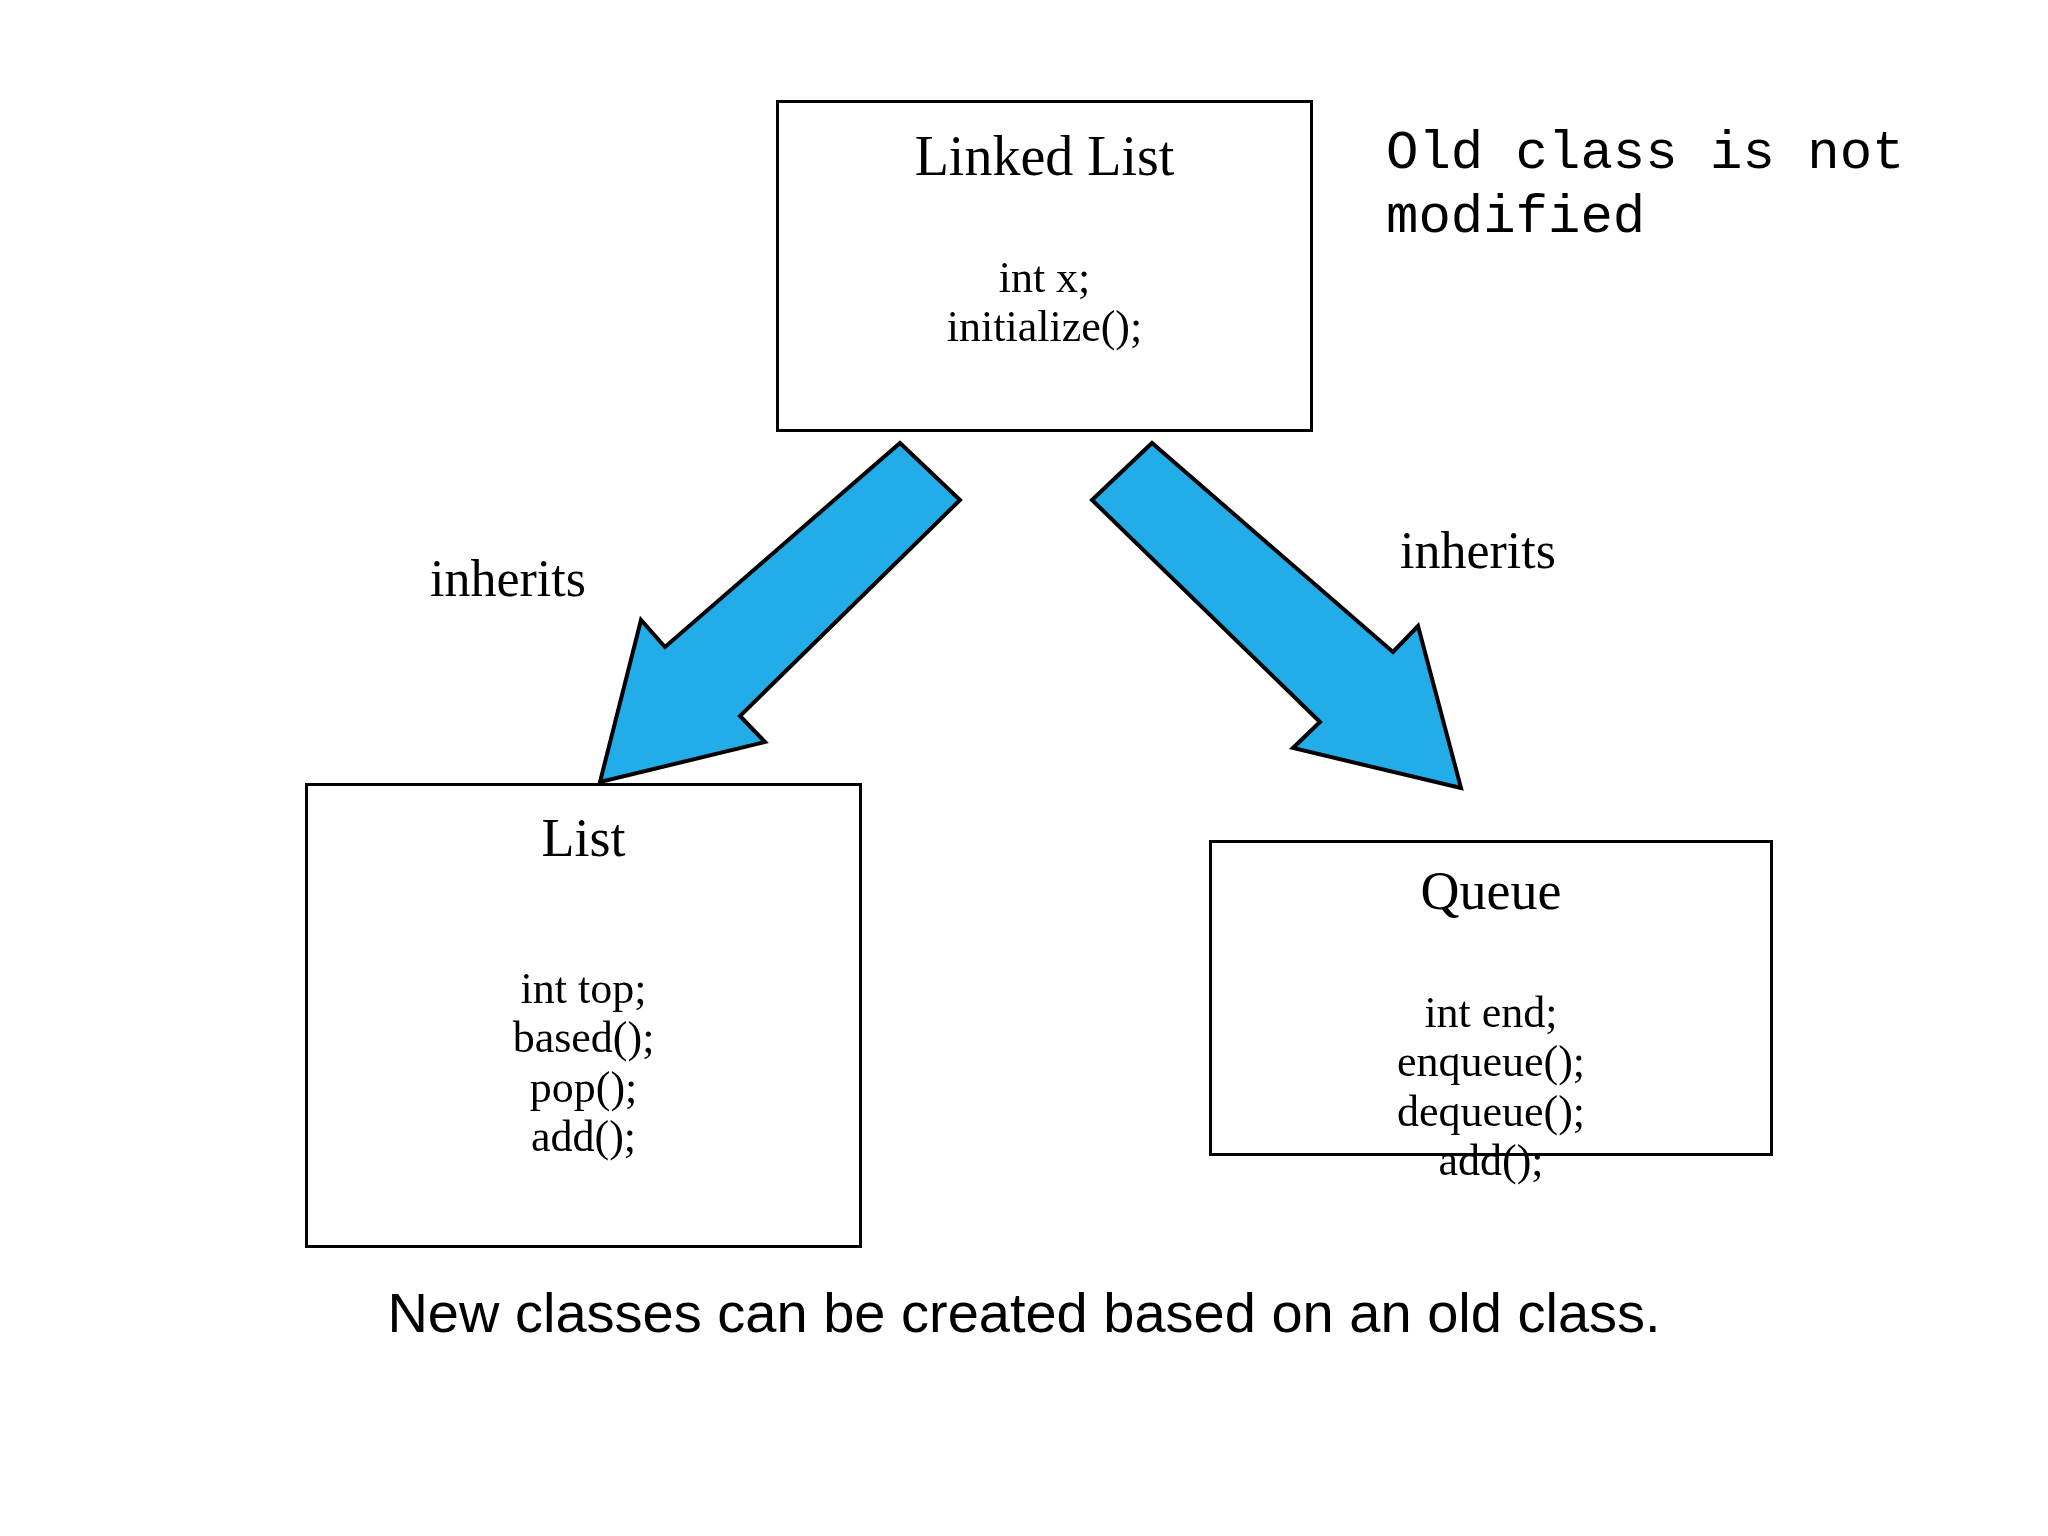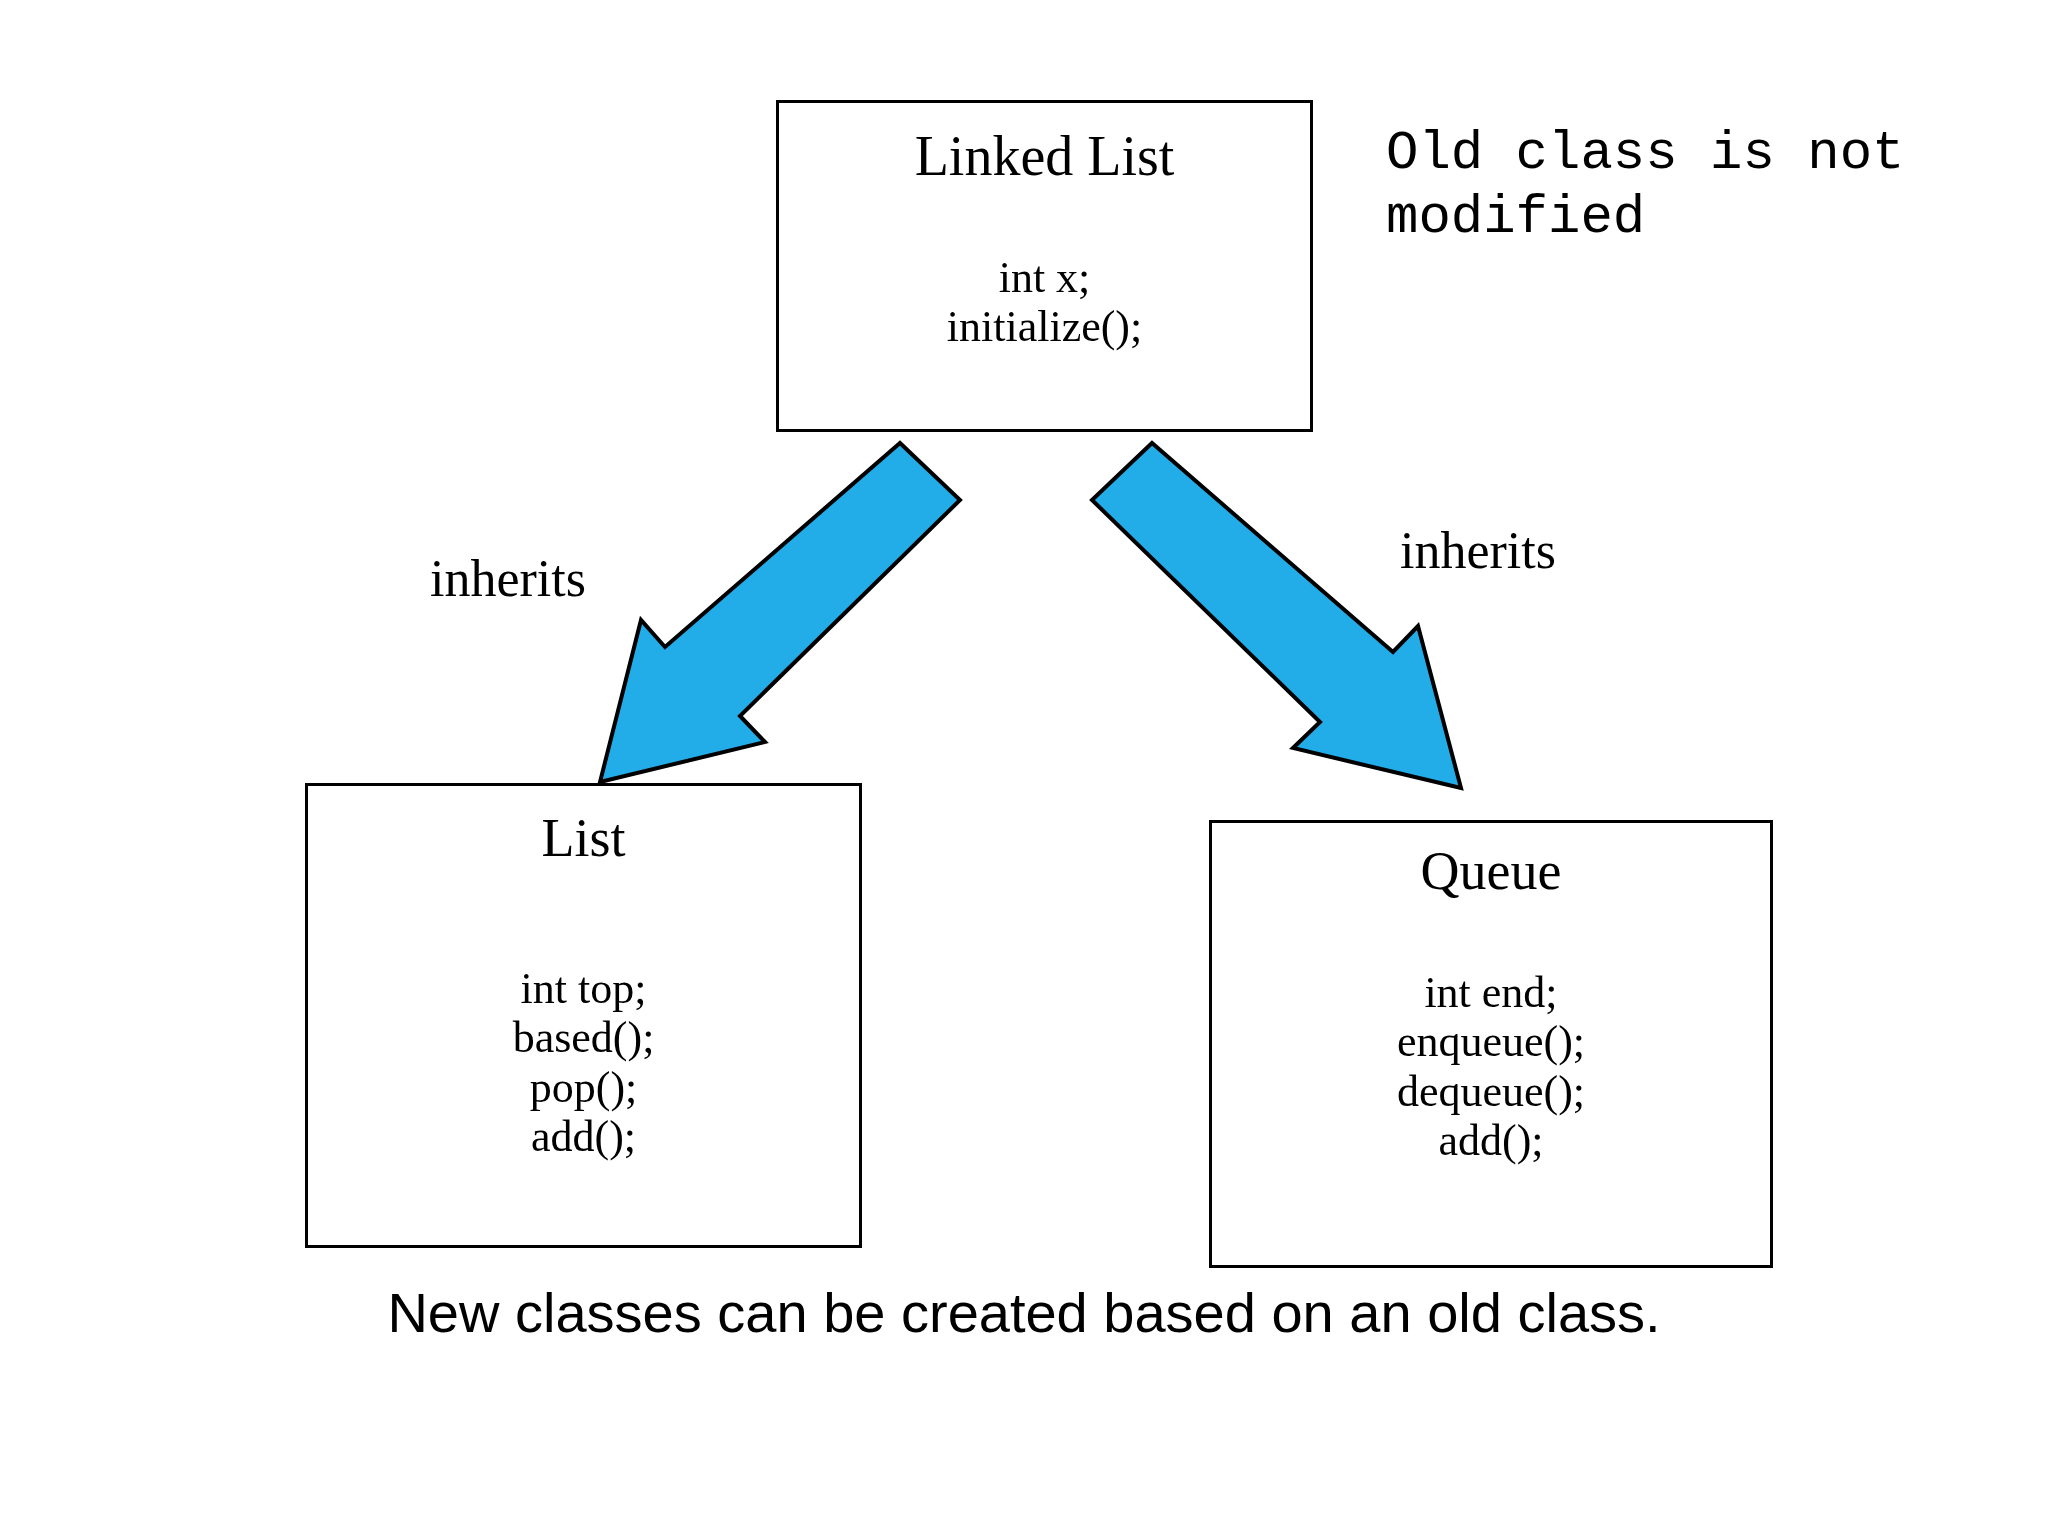--- a/index.html
+++ b/index.html
@@ -45,21 +45,21 @@
 
   
   #box-linkedlist { left: 768px;  top: 100px;  width: 537px; height: 332px; margin-left: 8px; }
   #box-linkedlist .class-title  { top: 24px;  font-size: 56px; }
   #box-linkedlist .member-list  { top: 150px; }
 
   #box-stack { left: 305px; top: 783px; width: 557px; height: 465px; }
   #box-stack .class-title { top: 24px; }
   #box-stack .member-list { top: 160px; margin-top: 18px; }
 
-  #box-queue { left: 1209px; top: 820px; width: 564px; height: 448px; }
+  #box-queue { left: 1209px; top: 840px; width: 564px; height: 316px; }
   #box-queue .class-title { top: 20px; }
   #box-queue .member-list { top: 145px; }
 
   
   .free-text {
     position: absolute;
     font-size: 54px;
     line-height: 1.18;
     white-space: pre-line;
   }

